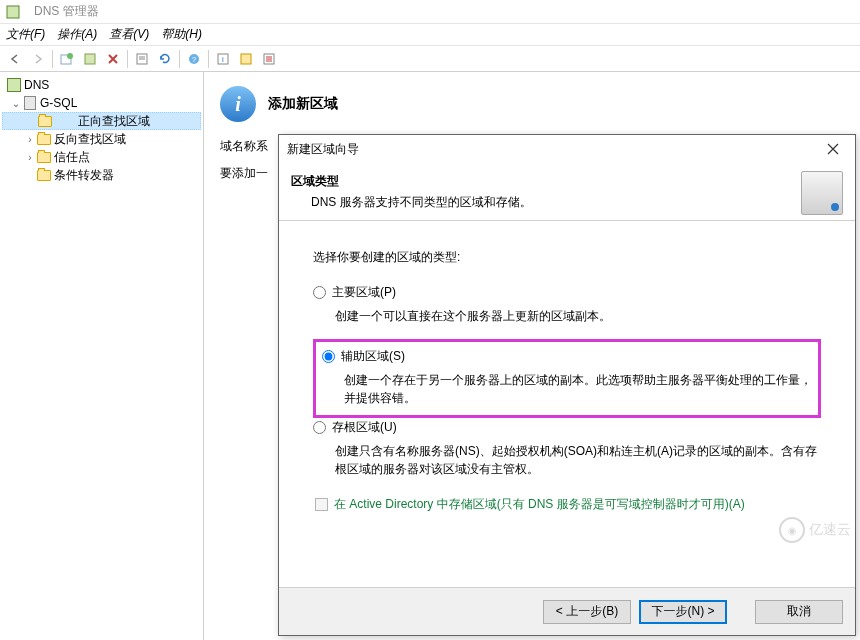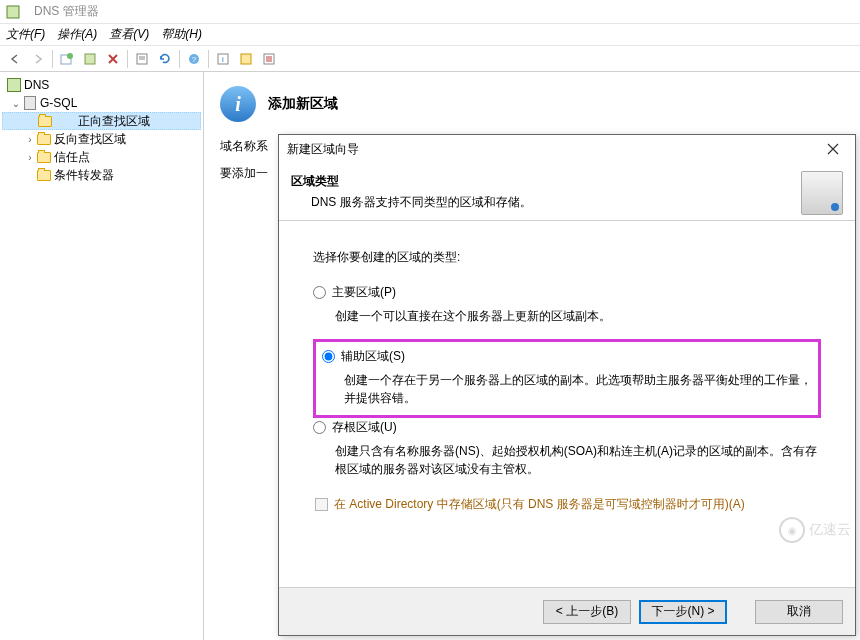--- a/index.html
+++ b/index.html
@@ -43,21 +43,21 @@
 .dlg-banner-sub { padding-left: 20px; }
 .dlg-banner-img { width: 42px; height: 44px; background: linear-gradient(#f5f5f5,#d0d0d0); border: 1px solid #aaa; border-radius: 2px; position: relative; }
 .dlg-banner-img::after { content: ''; position: absolute; right: 3px; bottom: 3px; width: 8px; height: 8px; background: #2c7ac9; border-radius: 50%; }
 
 .dlg-body { flex: 1; padding: 28px 34px 10px 34px; position: relative; }
 .body-prompt { margin-bottom: 18px; }
 .radio-row { display: flex; align-items: center; gap: 6px; margin-bottom: 6px; }
 .radio-desc { padding-left: 22px; margin-bottom: 14px; line-height: 1.5; }
 .highlight-box { border: 3px solid #d63ad6; padding: 6px 6px 2px 6px; margin-bottom: 1px; }
 .highlight-box .radio-desc { margin-bottom: 6px; }
-.disabled-row { color: #a16207; display: flex; align-items: center; gap: 6px; margin-top: 18px; padding-left: 2px; }
+.disabled-row { color: #15803d; display: flex; align-items: center; gap: 6px; margin-top: 18px; padding-left: 2px; }
 .chk { width: 13px; height: 13px; border: 1px solid #b5b5b5; background: #f5f5f5; }
 
 .dlg-buttons { height: 48px; border-top: 1px solid #d0d0d0; display: flex; align-items: center; justify-content: flex-end; gap: 8px; padding: 0 12px; background: #f0f0f0; }
 .btn { min-width: 88px; height: 24px; border: 1px solid #adadad; background: #e1e1e1; cursor: default; display: inline-flex; align-items: center; justify-content: center; padding: 0 10px; }
 .btn.primary { border: 2px solid #0078d7; background: #e1e1e1; }
 
 .watermark { position: absolute; right: 4px; bottom: 44px; opacity: .28; display: flex; align-items: center; gap: 4px; font-size: 14px; color: #777; }
 .watermark .wm-circ { width: 26px; height: 26px; border: 2px solid #777; border-radius: 50%; display: flex; align-items: center; justify-content: center; font-size: 10px; }
 
 input[type=radio]{ width:13px; height:13px; }

